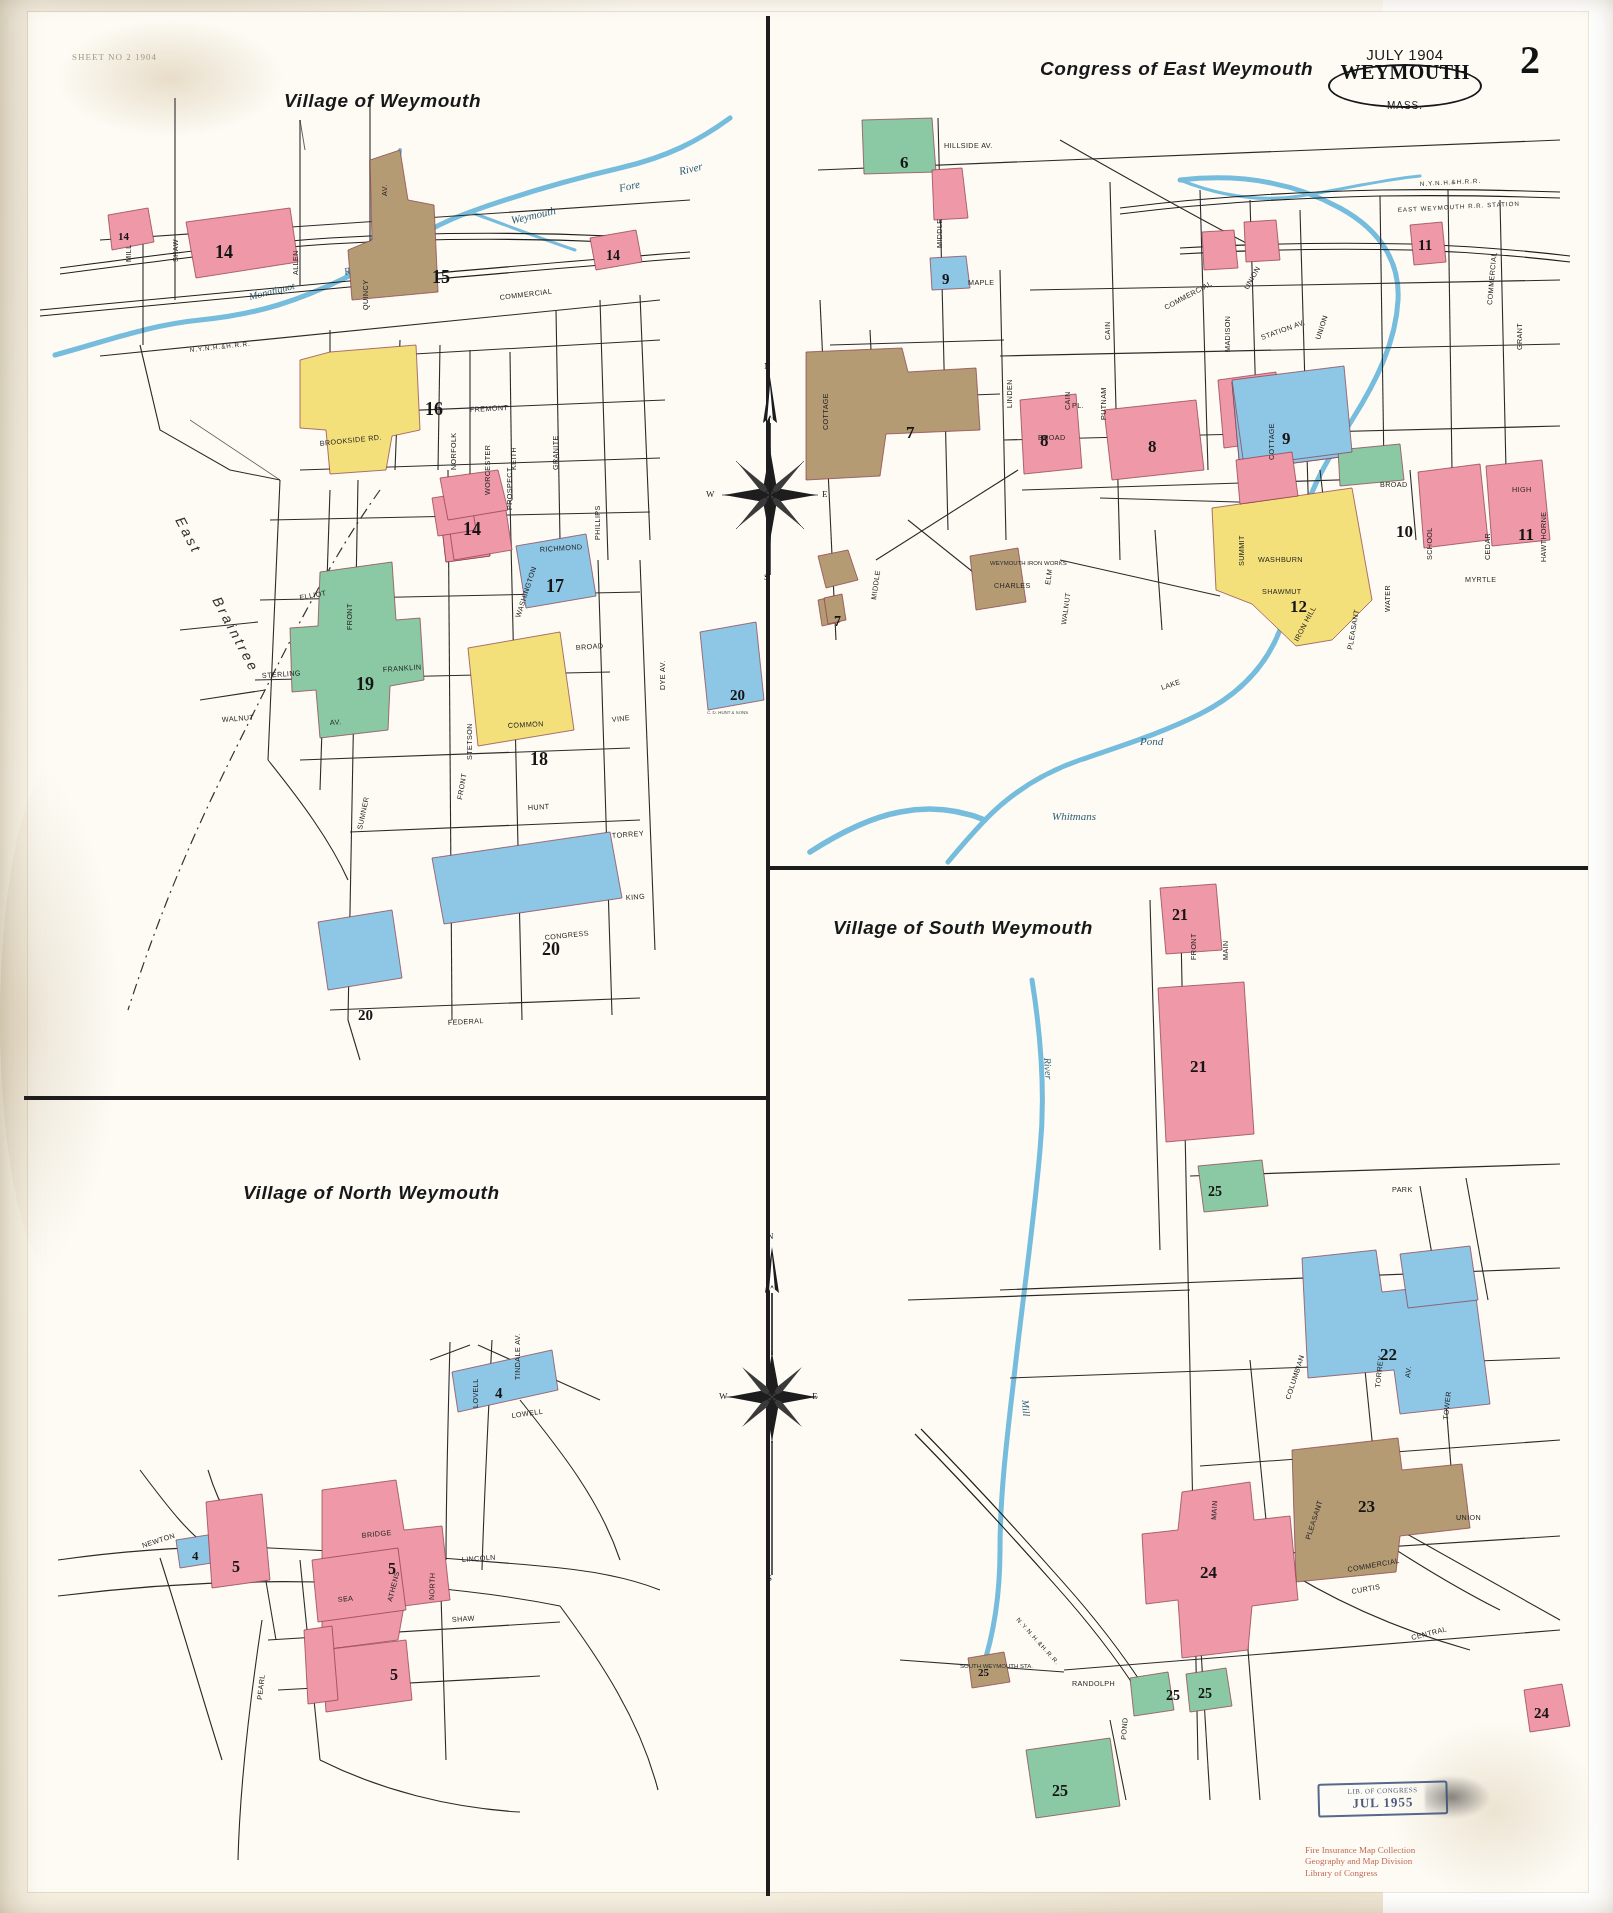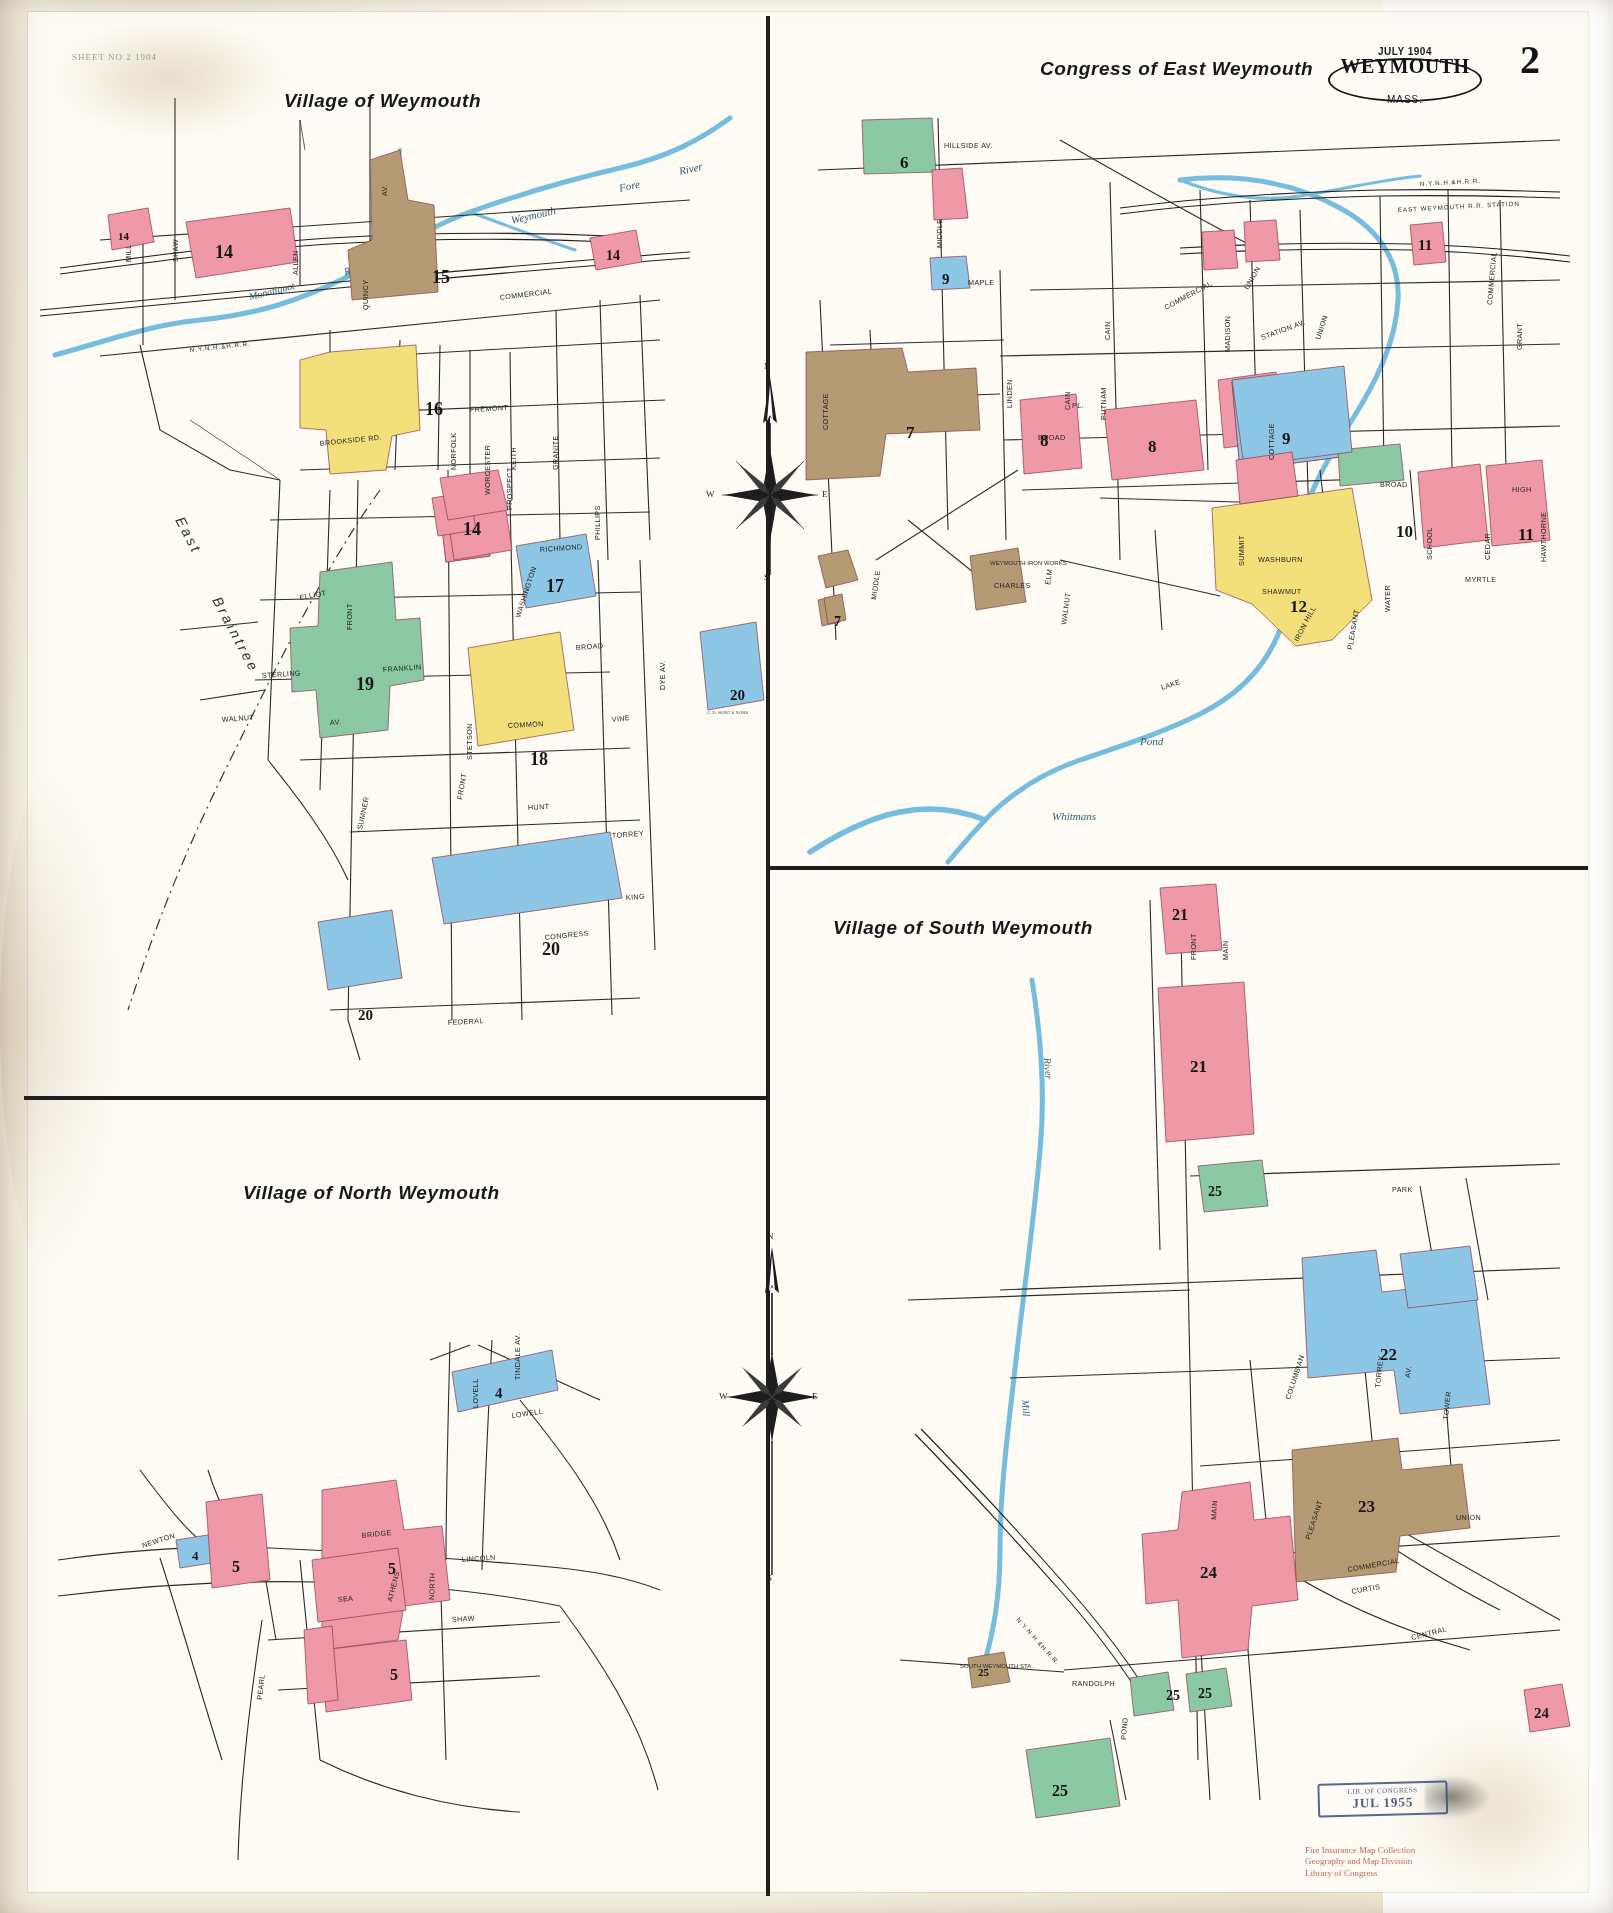--- a/index.html
+++ b/index.html
@@ -64,22 +64,22 @@
   }
 
   
   #title-block {
     position: absolute;
     left: 1325px; top: 46px;
     width: 160px; height: 60px;
     text-align: center;
   }
   #title-date {
-    font-size: 10px;
-    font-weight: bold;
+    font-size: 15px;
+    font-weight: normal;
     letter-spacing: 0.5px;
     color: #17191b;
     font-family: "Liberation Sans", sans-serif;
   }
   #title-oval {
     margin: 1px auto 0;
     width: 150px; height: 40px;
     border: 2px solid #15171a;
     border-radius: 50%;
     display: flex;

